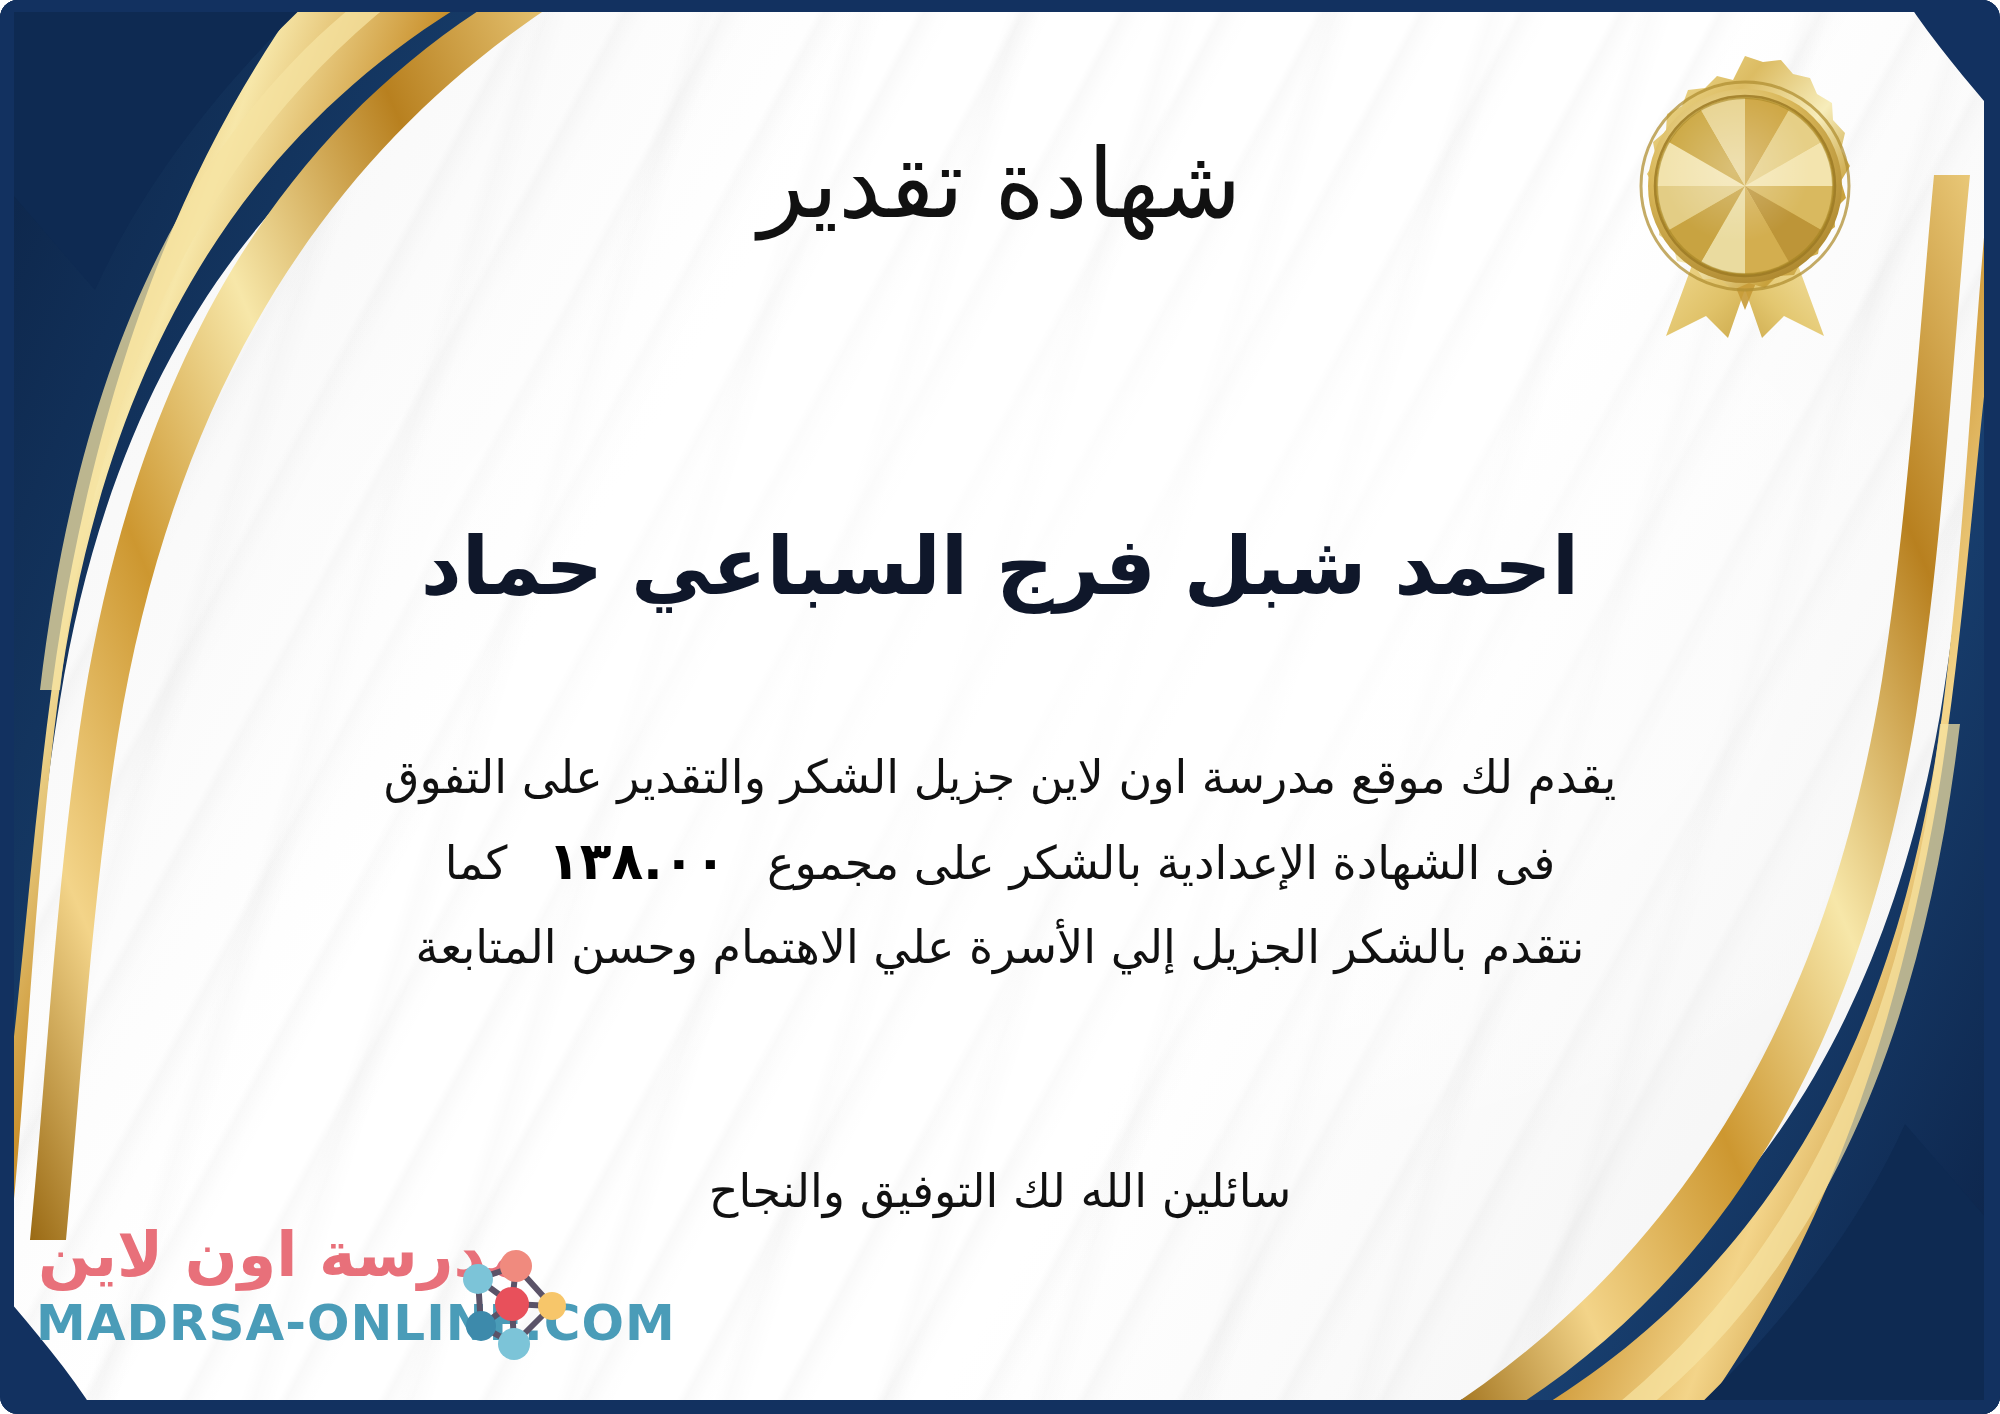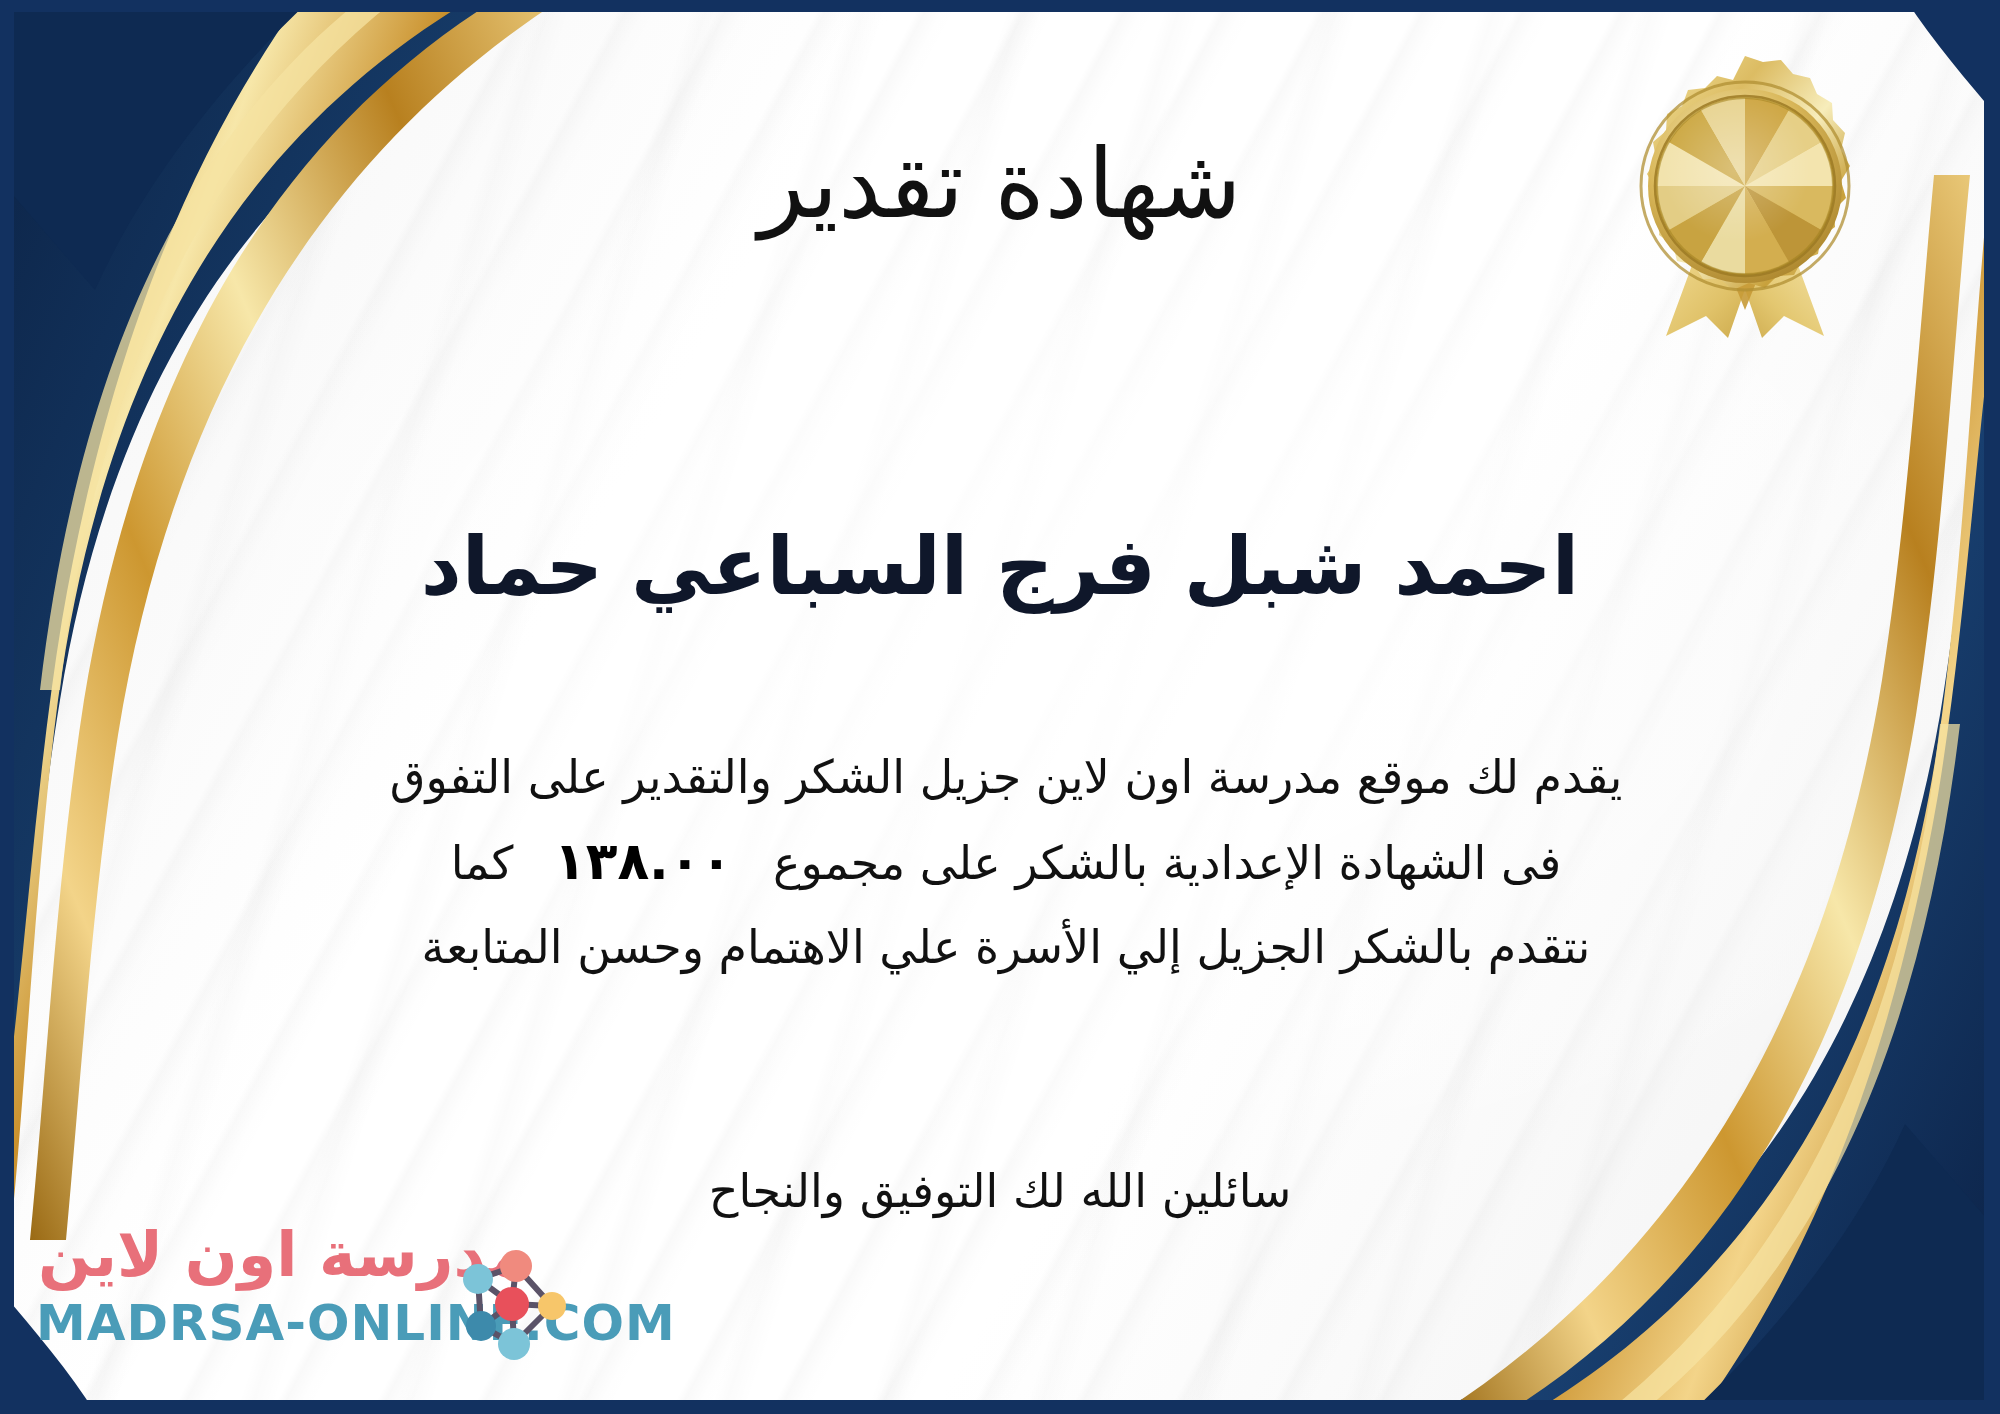--- a/index.html
+++ b/index.html
@@ -3,20 +3,21 @@
 <meta charset="utf-8">
 <style>
   html,body{margin:0;padding:0;background:#ffffff;}
   body{width:2000px;height:1414px;overflow:hidden;font-family:"DejaVu Sans","Liberation Sans",sans-serif;}
 
   #cert{
     position:relative;
     width:2000px;height:1414px;
     background:#ffffff;
     overflow:hidden;
+    border-radius:18px;
   }
 
   
   .paper{
     position:absolute;inset:0;
     background:
       repeating-linear-gradient(118deg,
         rgba(0,0,0,0.000) 0px,
         rgba(0,0,0,0.000) 22px,
         rgba(0,0,0,0.022) 30px,
@@ -67,21 +68,21 @@
     left:0;top:520px;width:2000px;
     text-align:center;
     direction:rtl;
     font-size:80px;
     font-weight:bold;
     color:#0f172a;
     font-family:"DejaVu Sans","Liberation Sans",sans-serif;
   }
   .body-block{
     position:absolute;
-    left:66px;top:735px;width:1880px;
+    left:60px;top:735px;width:1880px;
     direction:rtl;
     text-align:center;
     color:#111111;
     font-size:46px;
     line-height:84px;
     font-family:"DejaVu Sans","Liberation Sans",sans-serif;
   }
   .body-line{white-space:nowrap;}
   .score{
     color:#000000;

